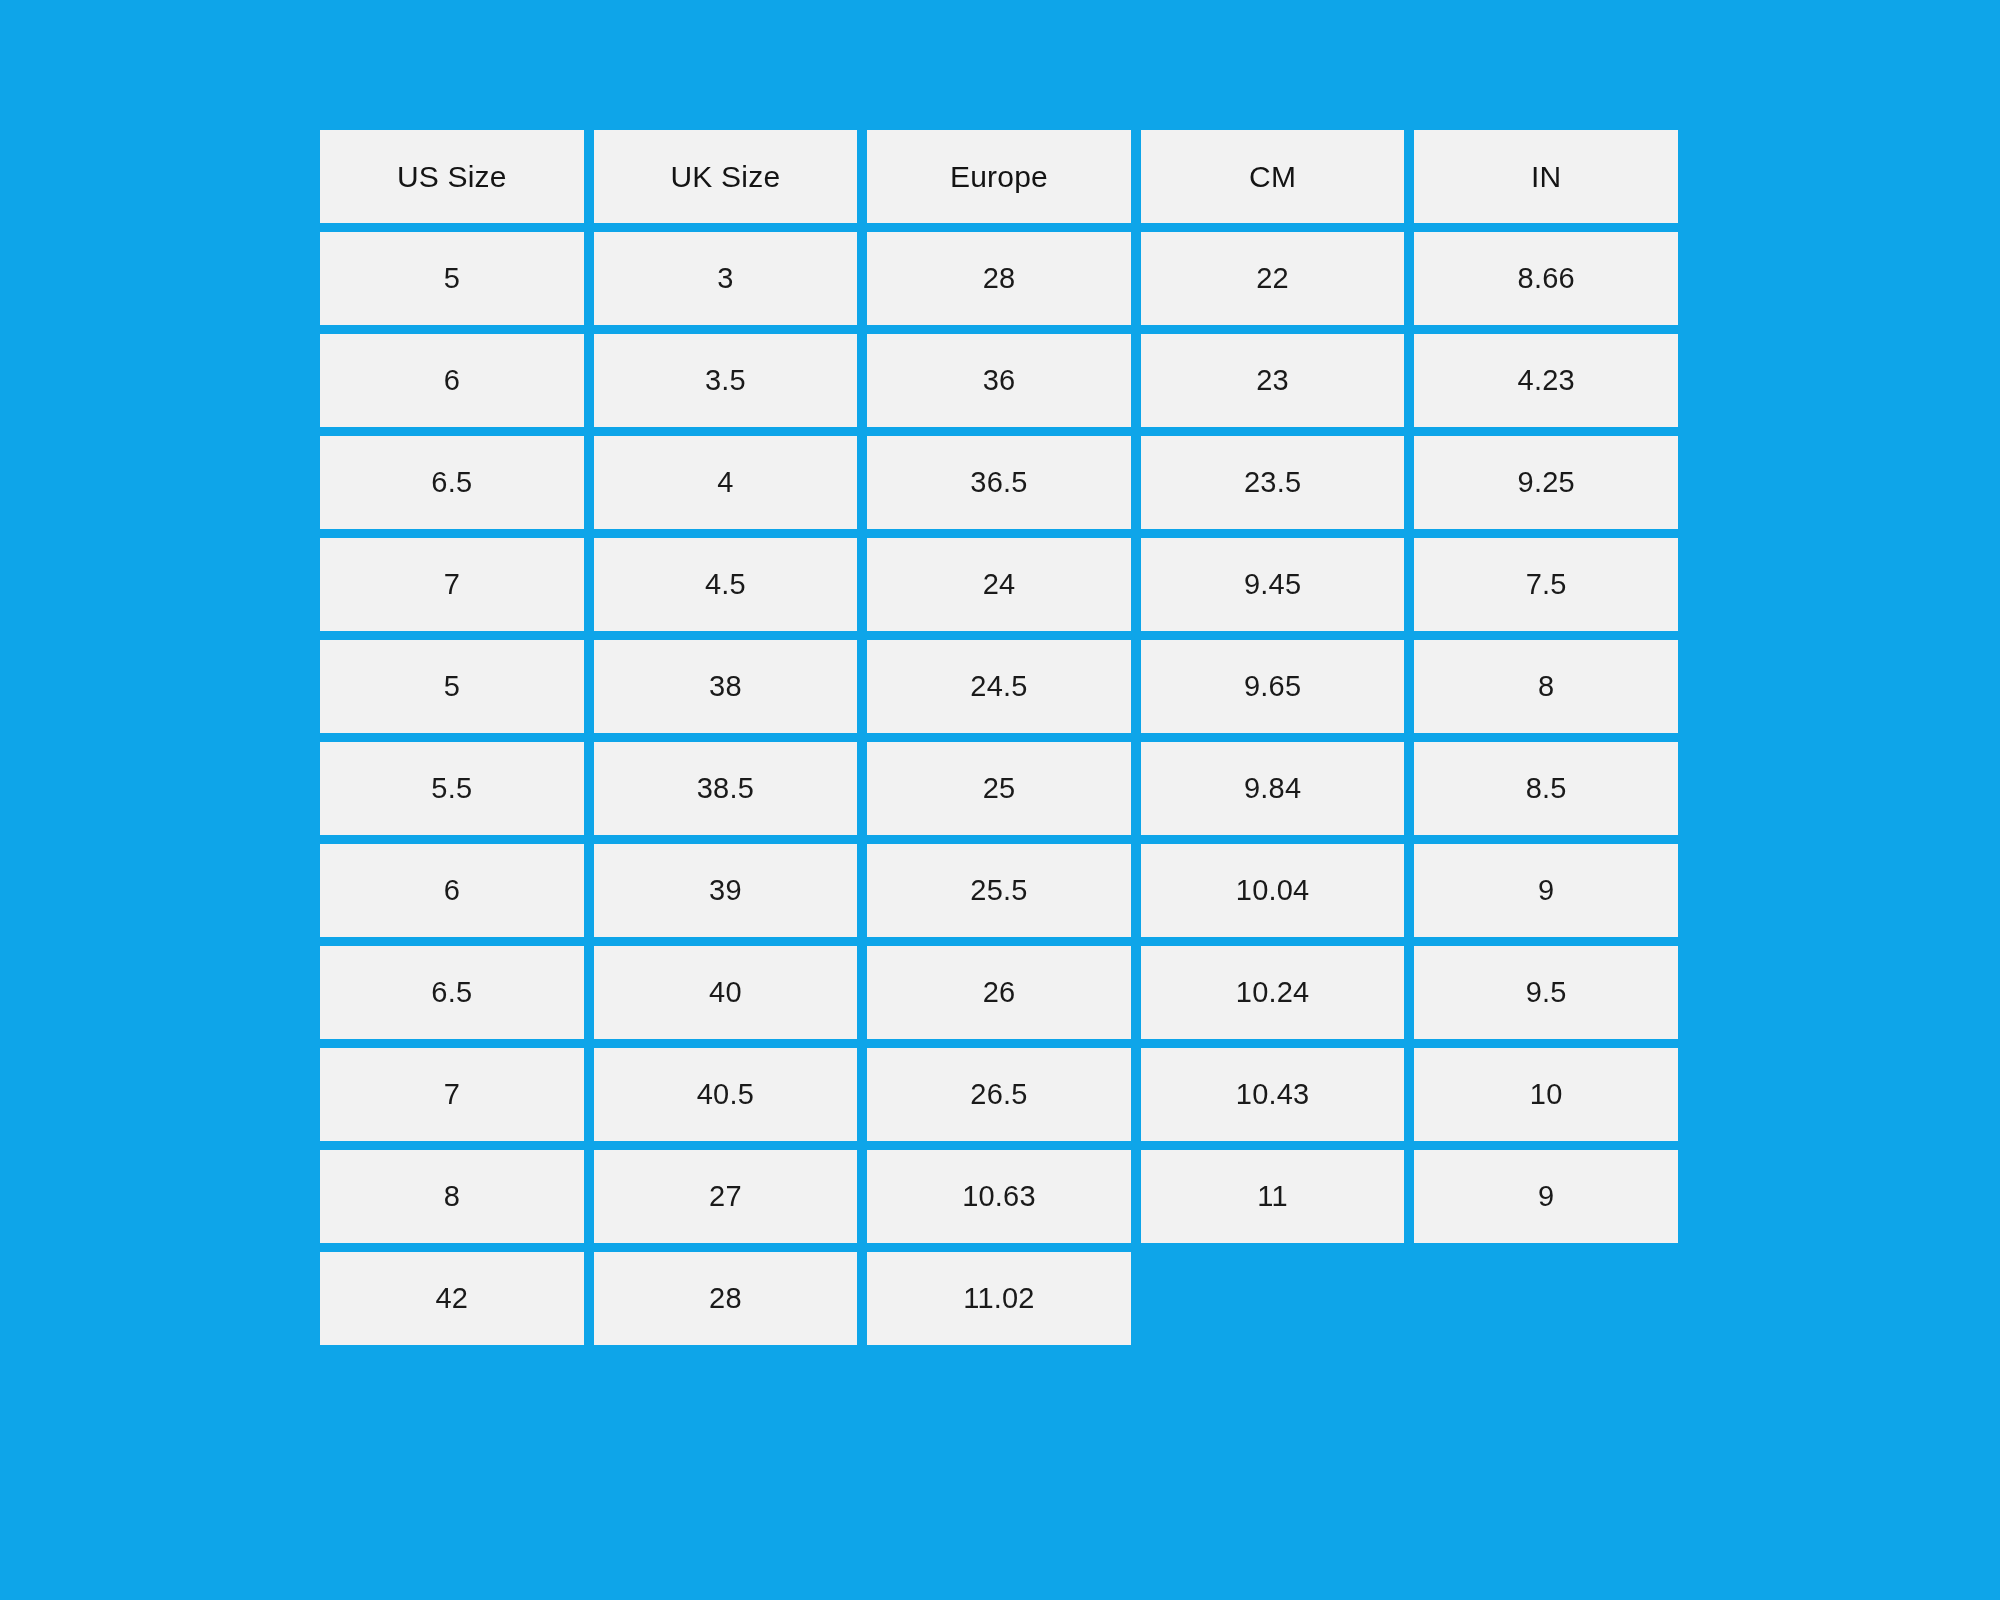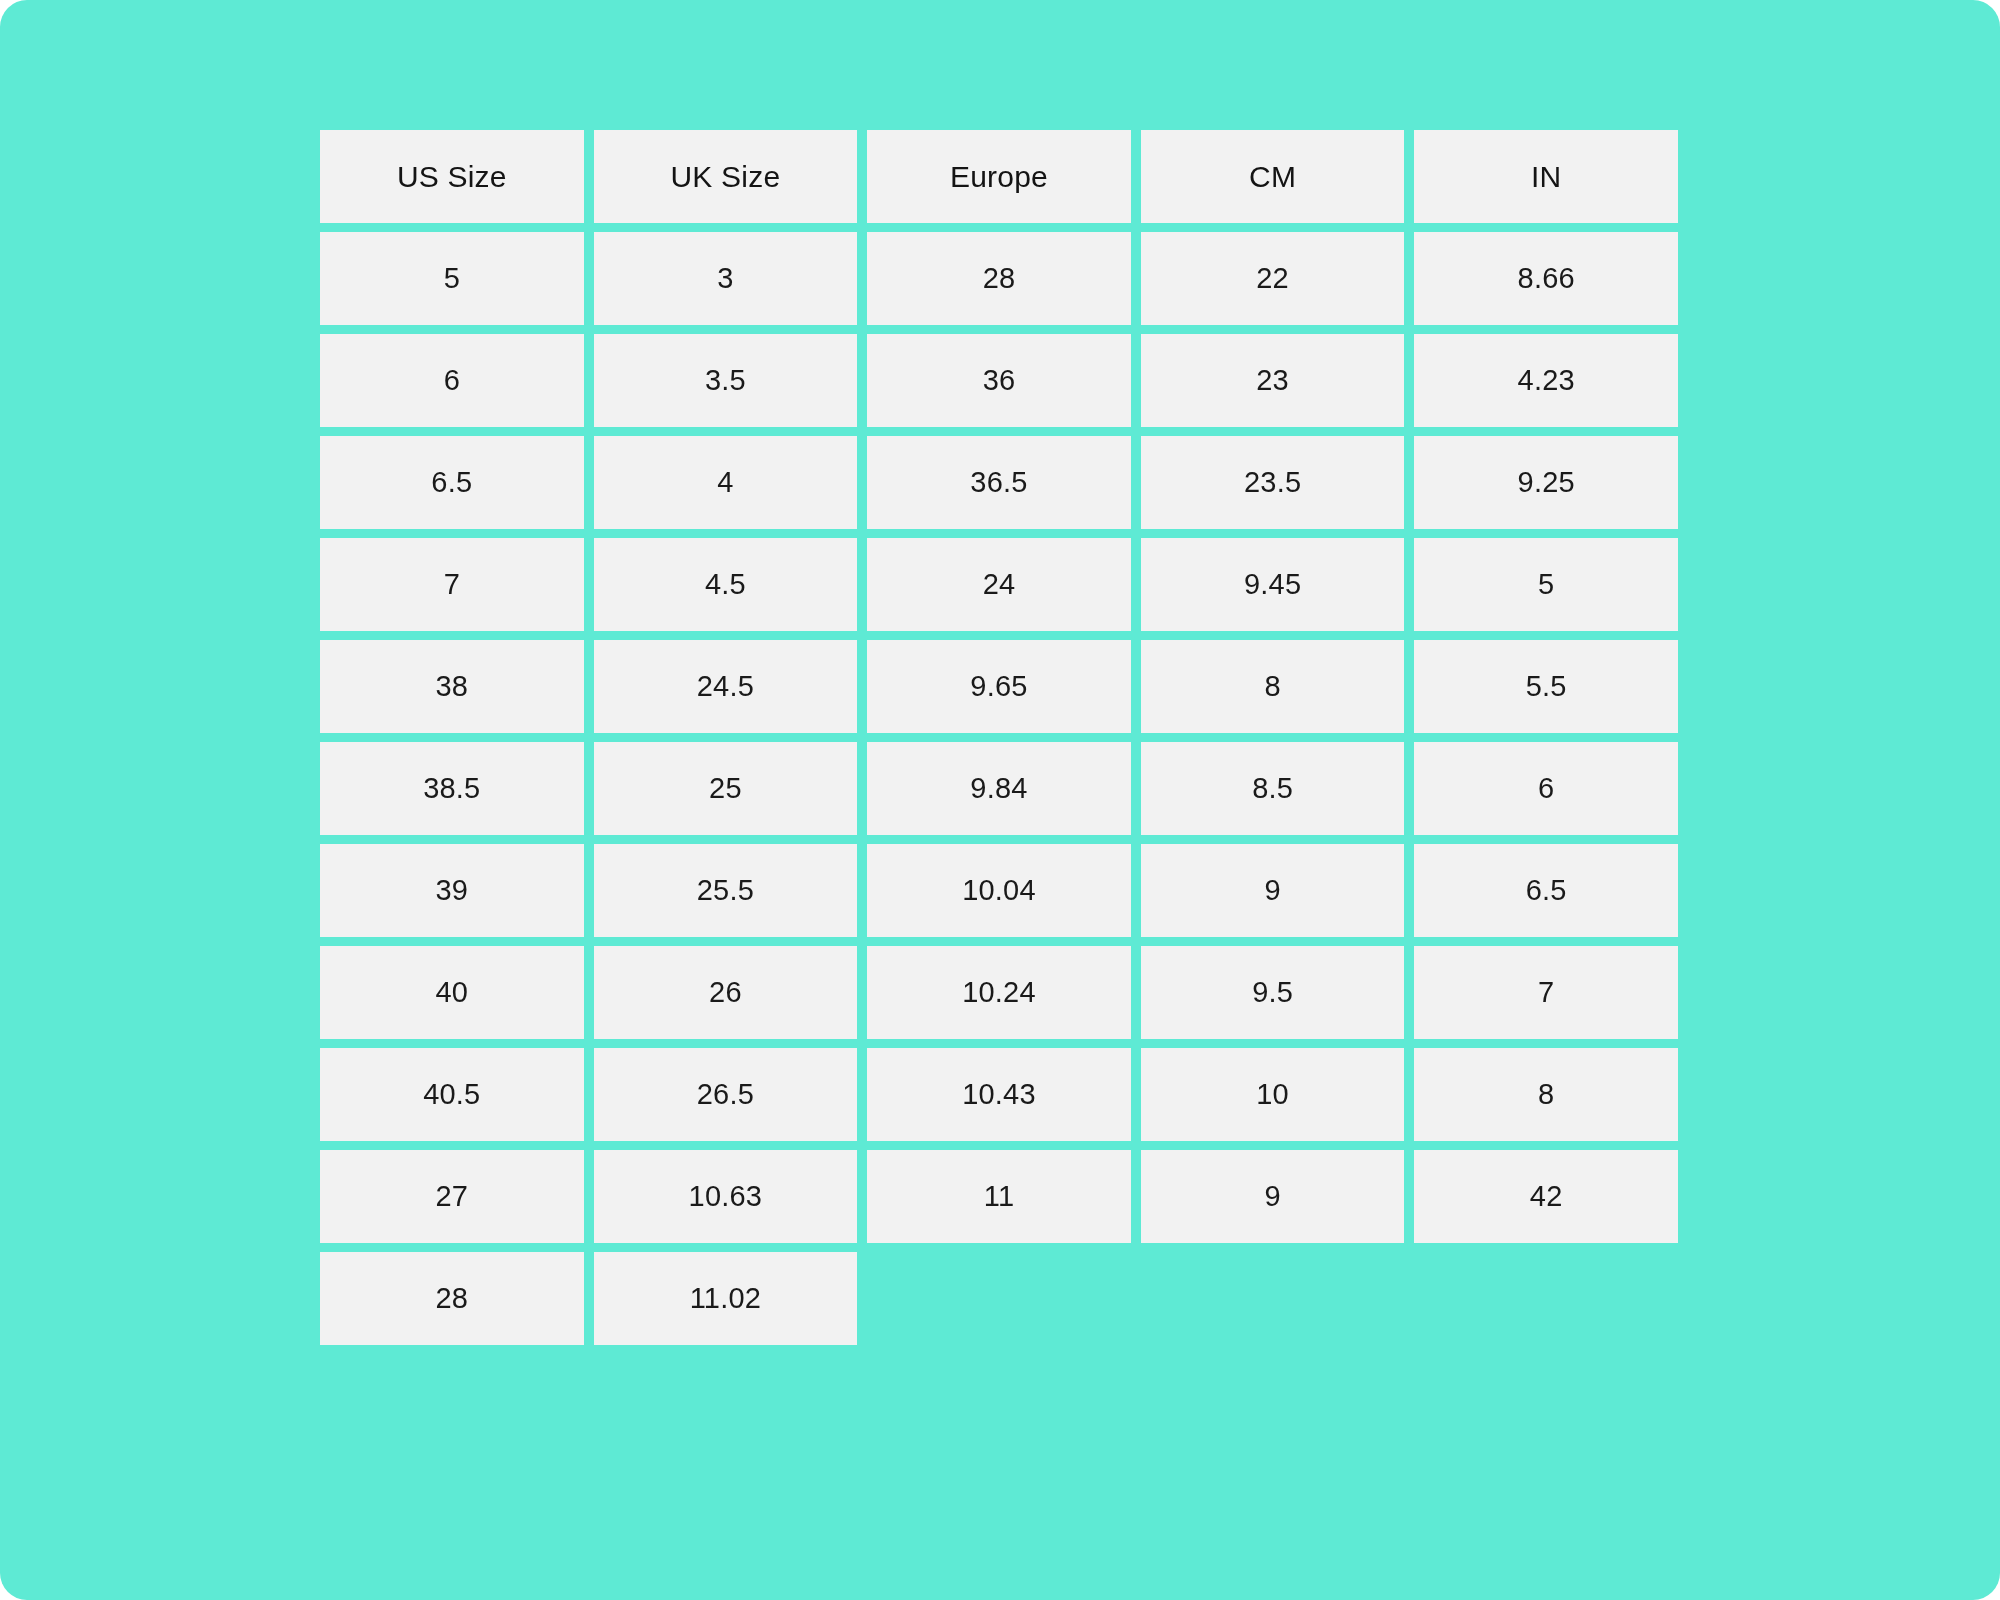--- a/index.html
+++ b/index.html
@@ -11,22 +11,21 @@
     height: 1600px;
     background: #ffffff;
     font-family: "Liberation Sans", "DejaVu Sans", sans-serif;
     overflow: hidden;
   }
 
   #size-chart-page {
     position: relative;
     width: 2000px;
     height: 1600px;
-    background: #5eead4;
-    border-radius: 27px;
+    background: #0ea5e9;
   }
 
   #size-table {
     position: absolute;
     left: 320px;
     top: 130px;
     width: 1358px;
     display: grid;
     grid-template-columns: repeat(5, 1fr);
     column-gap: 10px;
@@ -79,20 +78,21 @@
       <div class="cell data">4.23</div>
       <div class="cell data">6.5</div>
       <div class="cell data">4</div>
       <div class="cell data">36.5</div>
       <div class="cell data">23.5</div>
       <div class="cell data">9.25</div>
       <div class="cell data">7</div>
       <div class="cell data">4.5</div>
       <div class="cell data">24</div>
       <div class="cell data">9.45</div>
+      <div class="cell data">7.5</div>
       <div class="cell data">5</div>
       <div class="cell data">38</div>
       <div class="cell data">24.5</div>
       <div class="cell data">9.65</div>
       <div class="cell data">8</div>
       <div class="cell data">5.5</div>
       <div class="cell data">38.5</div>
       <div class="cell data">25</div>
       <div class="cell data">9.84</div>
       <div class="cell data">8.5</div>

